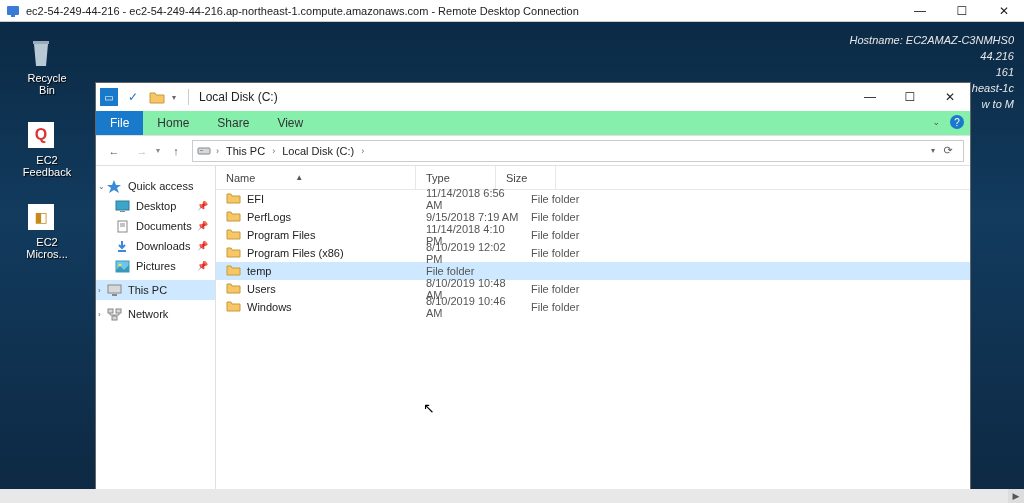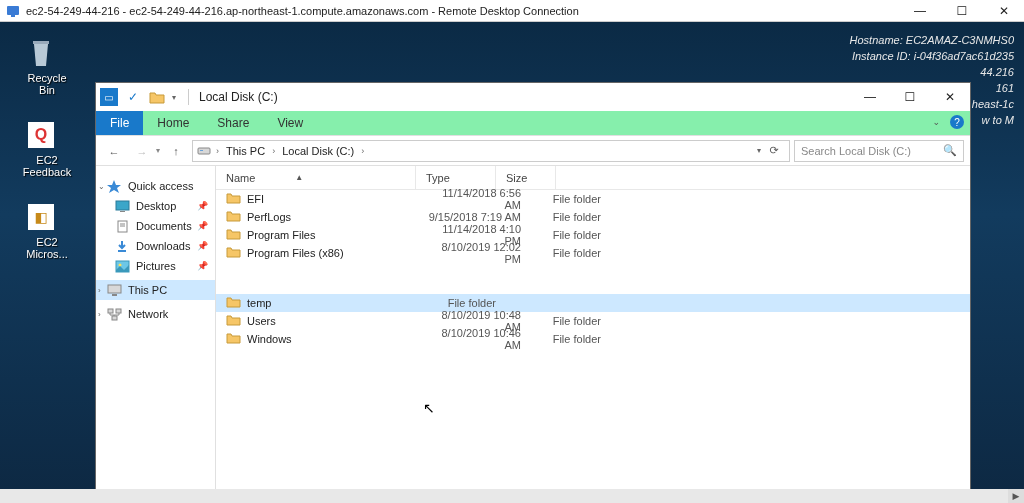--- a/index.html
+++ b/index.html
@@ -71,22 +71,22 @@
 .cols { height:24px; display:flex; align-items:center; border-bottom:1px solid #e8e8e8; color:#444; font-size:12px; }
 .col { padding-left:10px; }
 .col.name { width:200px; display:flex; gap:40px;}
 .col.name .sort{font-size:8px;color:#555;}
 .col.date { width:105px; }
 .col.type { width:80px; }
 .col.size { width:60px; }
 .colborder{border-right:1px solid #e8e8e8;height:100%;display:flex;align-items:center;}
 
 .rows { flex:1; }
-.row { height:18px; display:flex; align-items:center; font-size:12px; color:#222;text-align:right; }
-.row.selected { background:#cde8ff;margin-top:32px; }
+.row { height:18px; display:flex; align-items:center; font-size:12px; color:#222; }
+.row.selected { background:#cde8ff; }
 .row .c { padding-left:10px; }
 .row .c.name { width:200px; display:flex; align-items:center; gap:6px; }
 .row .c.date { width:105px; color:#555; }
 .row .c.type { width:80px; color:#555; }
 .row .c.size { width:60px; }
 .folder-icon svg{width:15px;height:12px;}
 
 .cursor{position:absolute;left:423px;top:378px;font-size:14px;color:#000;pointer-events:none;}
 
 
@@ -109,21 +109,20 @@
     <span>—</span>
     <span>☐</span>
     <span>✕</span>
   </div>
 </div>
 
 <div class="desktop">
 
   <div class="bginfo">
     <div><span>Hostname:</span> <span>EC2AMAZ-C3NMHS0</span></div>
-    <div><span>Instance ID:</span> <span>i-04f36ad7ac61d235</span></div>
     <div>44.216</div>
     <div>161</div>
     <div>heast-1c</div>
     <div>w to M</div>
   </div>
 
   <div class="shortcuts">
     <div class="shortcut">
       <div class="icon recycle">
         <svg viewBox="0 0 34 34">
@@ -194,24 +193,20 @@
         </span>
         <span class="sep">›</span>
         <span class="crumb">This PC</span>
         <span class="sep">›</span>
         <span class="crumb">Local Disk (C:)</span>
         <span class="sep">›</span>
         <span style="flex:1"></span>
         <span style="font-size:8px;color:#666">▾</span>
         <span class="refresh">⟳</span>
       </div>
-      <div class="search-box">
-        <span>Search Local Disk (C:)</span>
-        <span class="mag">🔍</span>
-      </div>
     </div>
 
     <div class="body-row">
       <div class="navpane">
         <div class="nav-item group">
           <span class="exp-arrow">⌄</span>
           <span class="ni-icon">
               <svg viewBox="0 0 15 13">
                 <path d="M7 0 L9 5 L14 5 L10 8 L12 13 L7 10 L2 13 L4 8 L0 5 L5 5 Z" fill="#3a8ad6"></path>
               </svg>

